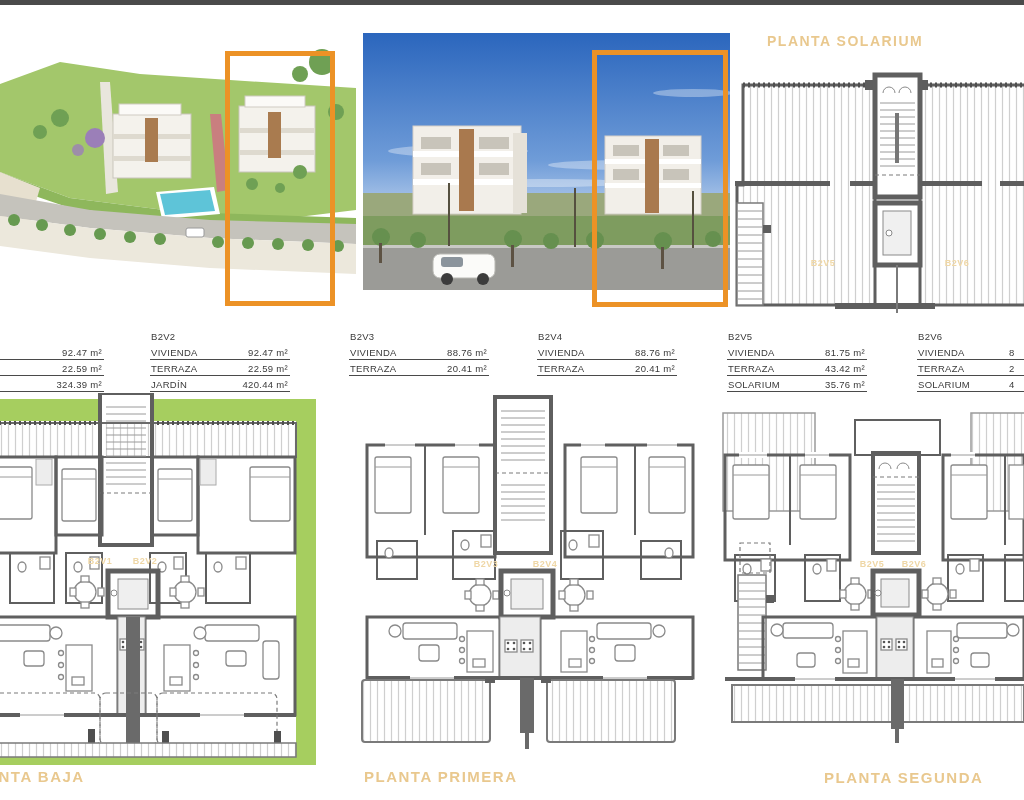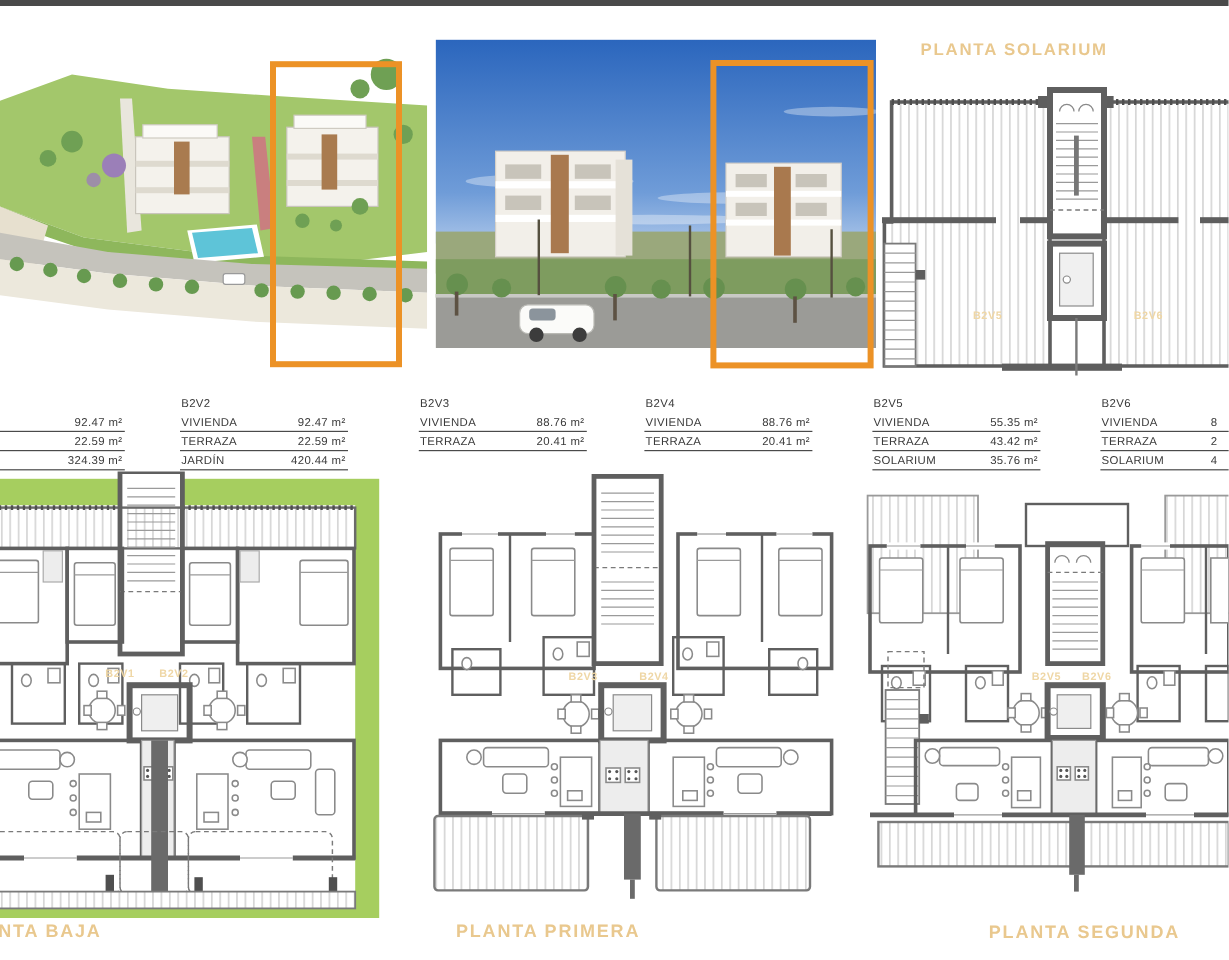--- a/index.html
+++ b/index.html
@@ -295,21 +295,21 @@
     <div class="t-row">
       <span>TERRAZA</span>
       <span>20.41 m²</span>
       </div>
   </div>
 
   <div class="unit-table" style="left:727px;top:331px;">
     <span class="t-title">B2V5</span>
     <div class="t-row">
       <span>VIVIENDA</span>
-      <span>55.35 m²</span>
+      <span>81.75 m²</span>
       </div>
     <div class="t-row">
       <span>TERRAZA</span>
       <span>43.42 m²</span>
       </div>
     <div class="t-row">
       <span>SOLARIUM</span>
       <span>35.76 m²</span>
       </div>
   </div>
@@ -591,21 +591,21 @@
 
     <g>
       <rect x="7" y="285" width="128" height="62" rx="3" fill="url(#vstripe)" stroke="#7a7a7a" stroke-width="2"></rect>
       <rect x="192" y="285" width="128" height="62" rx="3" fill="url(#vstripe)" stroke="#7a7a7a" stroke-width="2"></rect>
       <rect x="130" y="282" width="10" height="6" fill="#5f5f5f"></rect>
       <rect x="186" y="282" width="10" height="6" fill="#5f5f5f"></rect>
     </g>
     <rect x="165" y="283" width="14" height="55" fill="#6a6a6a"></rect>
     <rect x="170" y="338" width="4" height="16" fill="#6a6a6a"></rect>
   </svg>
-  <div class="tan-title" style="left:380px;top:768px;">PLANTA PRIMERA</div>
+  <div class="tan-title" style="left:364px;top:768px;">PLANTA PRIMERA</div>
 
   <svg class="render" style="left:705px;top:395px;" width="319" height="370" viewBox="0 0 319 370">
 
     <rect x="18" y="18" width="92" height="98" fill="url(#vstripe)" stroke="#9a9a9a" stroke-width="1.5"></rect>
     <rect x="266" y="18" width="62" height="98" fill="url(#vstripe)" stroke="#9a9a9a" stroke-width="1.5"></rect>
 
     <g>
       <rect x="150" y="25" width="85" height="35" fill="#ffffff" class="wall w2"></rect>
       <rect x="168" y="58" width="46" height="100" fill="#ffffff" class="wall w4"></rect>
       <path d="M174,74 a6,6 0 0 1 12,0" fill="none" stroke="#8a8a8a"></path>

